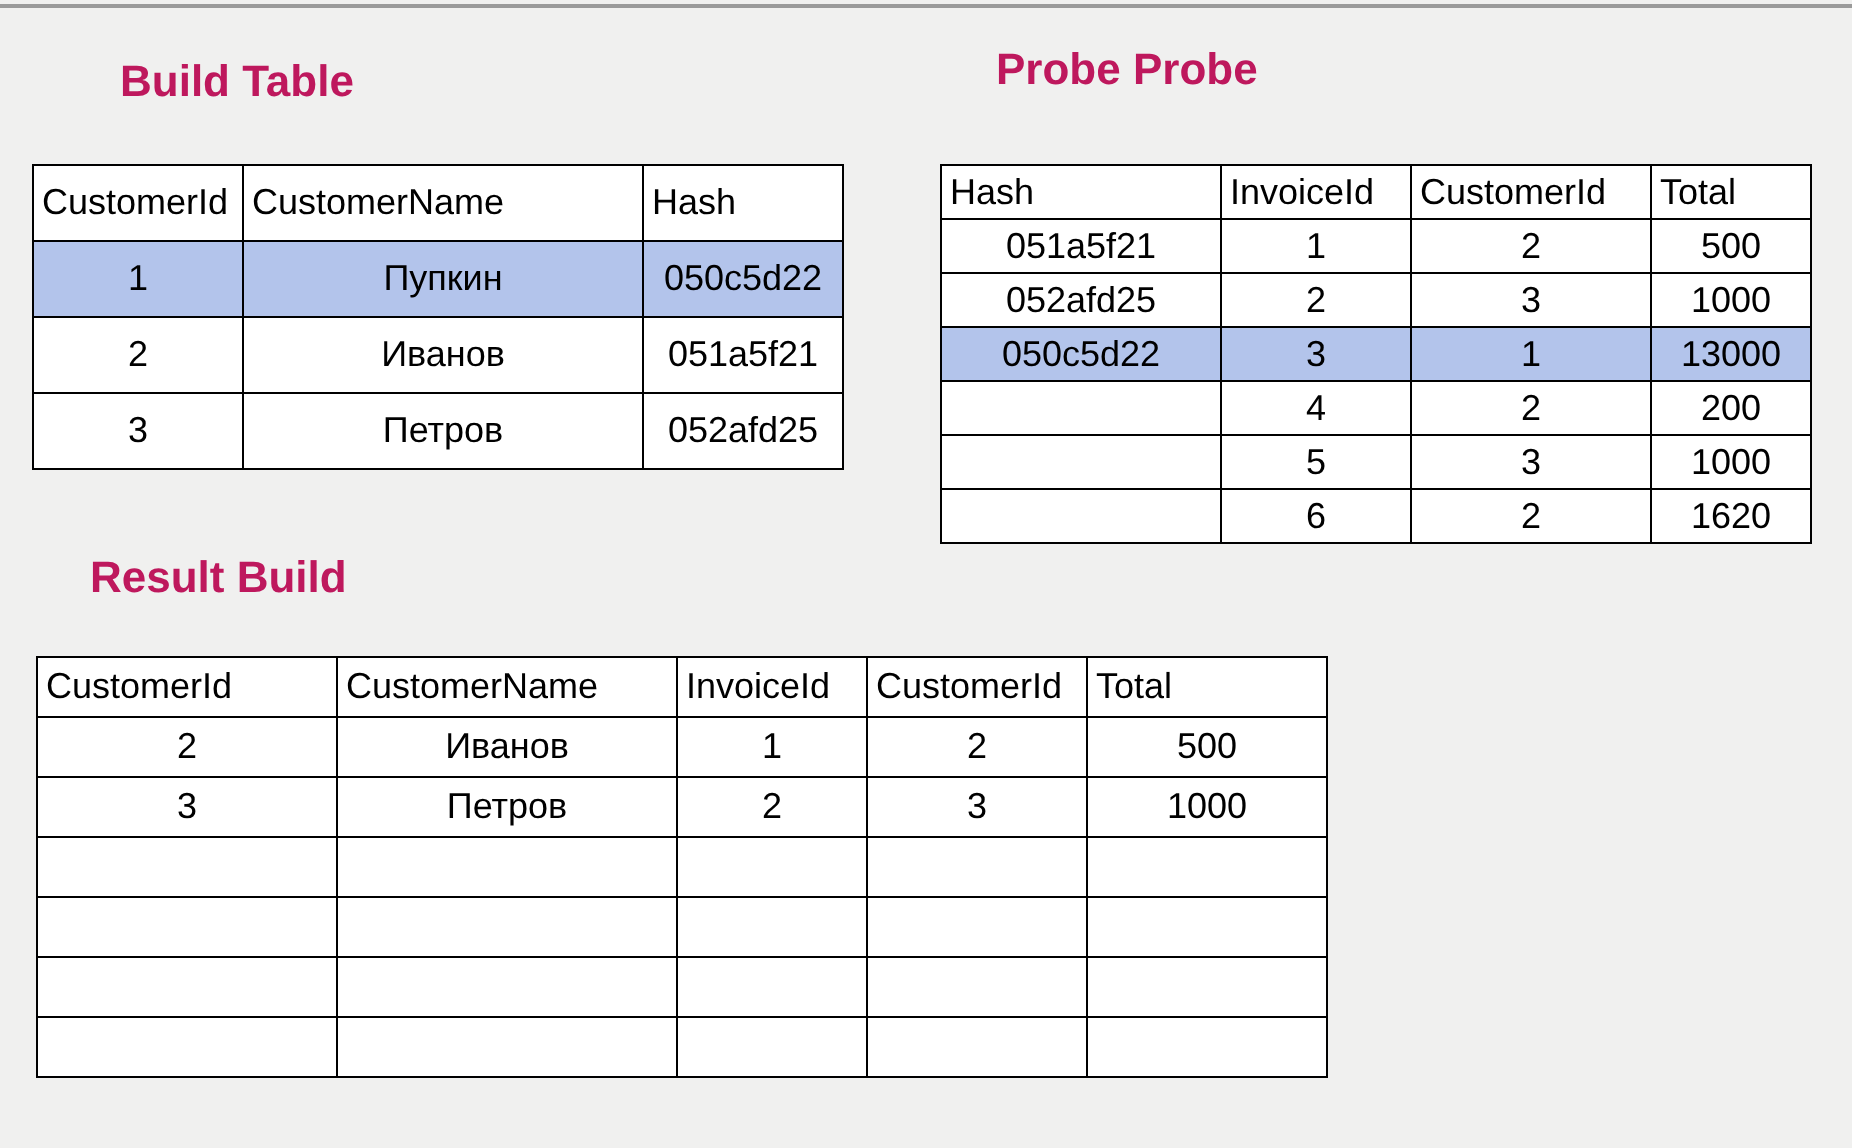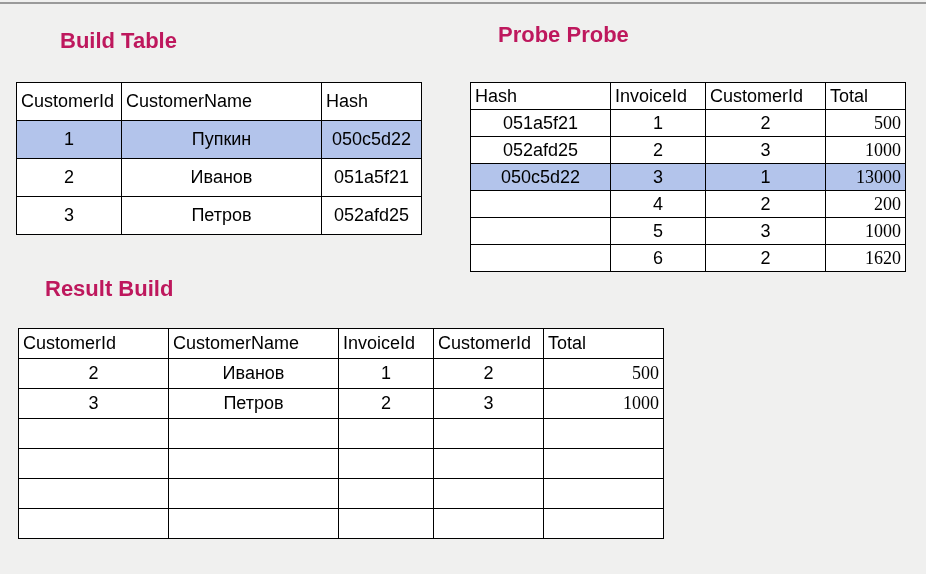--- a/index.html
+++ b/index.html
@@ -35,21 +35,21 @@
   }
   table th, table td {
     border: 1px solid #000;
     padding: 0 4px;
     height: 30px;
     font-weight: normal;
     vertical-align: middle;
   }
   table th { text-align: left; }
   .center { text-align: center; }
-  .right { text-align: right; font-family: Liberation Serif, serif; }
+  .right { text-align: center; }
   .left { text-align: left; }
   .hl { background: #b3c4eb; }
 
   
   #build-table { left: 16px; top: 82px; }
   #build-table th, #build-table td { height: 38px; }
   #build-table .col0 { width: 105px; }
   #build-table .col1 { width: 200px; }
   #build-table .col2 { width: 100px; }
 

